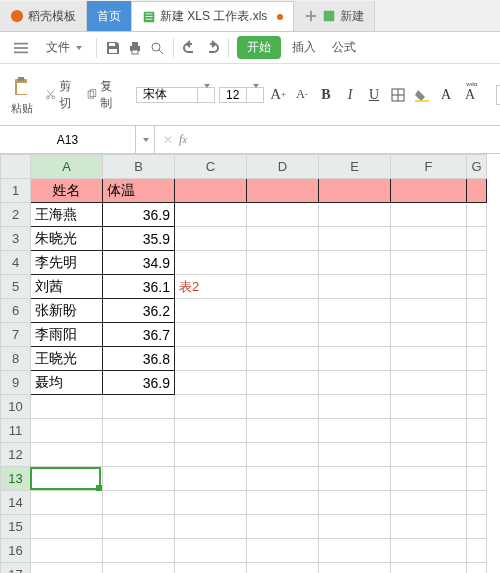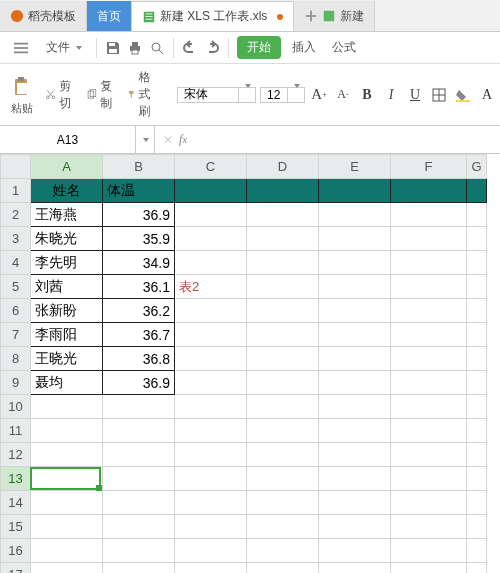--- a/index.html
+++ b/index.html
@@ -50,21 +50,21 @@
   .sheet th, .sheet td { border: 1px solid #d4d4d4; font-weight: normal; font-size: 13px; height: 24px; }
   .sheet thead th { background: #e8ebec; color: #555; text-align: center; }
   .sheet thead th.selcol { background: #cfe8cf; color: #2a6e2a; }
   .sheet thead th.corner { background: #e8ebec; width: 30px; }
   .sheet tbody th { background: #e8ebec; color: #555; text-align: center; width: 30px; }
   .sheet tbody th.selrow { background: #cfe8cf; color: #2a6e2a; }
   .sheet td { padding: 0 4px; background: #fff; }
   .col-A { width: 72px; } .col-B { width: 72px; } .col-C { width: 72px; }
   .col-D { width: 72px; } .col-E { width: 72px; } .col-F { width: 76px; } .col-G { width: 20px; }
 
-  .hd td { background: #0f766e; text-align: center; font-size: 14px; border: 1px solid #222 !important; }
+  .hd td { background: #fca5a5; text-align: center; font-size: 14px; border: 1px solid #222 !important; }
   .dcell td:first-of-type { border: 1px solid #222 !important; font-size: 14px; }
   .dcell td:nth-of-type(2) { border: 1px solid #222 !important; text-align: right; font-size: 14px; }
   .label-red { color: #c24634; font-size: 14px; }
 
   .cursor { position: absolute; border: 2px solid #3aa33a; pointer-events: none; }
   .cursor::after { content: ""; position: absolute; right: -3px; bottom: -3px; width: 6px; height: 6px; background: #3aa33a; }
 
   .footer-brand { position: absolute; right: 6px; bottom: 6px; display: flex; align-items: center; gap: 6px; font-size: 13px; color: #333; }
   .footer-brand .url { color: #888; font-size: 10px; }
   .footer-brand .logo { width: 22px; height: 22px; }
@@ -188,29 +188,20 @@
       </div>
     <div class="tgroup-h">
       <div class="btn">
           <span class="ico">
             <svg viewBox="0 0 16 16" fill="none" stroke="#777">
               <rect x="3" y="3" width="8" height="10"></rect>
               <rect x="6" y="1" width="8" height="10"></rect>
             </svg>
           </span>
           <span>复制</span>
-        </div>
-      <div class="btn">
-          <span class="ico">
-            <svg viewBox="0 0 16 16" fill="#c49a5a">
-              <rect x="4" y="2" width="8" height="5"></rect>
-              <rect x="7" y="7" width="2" height="7"></rect>
-            </svg>
-          </span>
-          <span>格式刷</span>
         </div>
     </div>
   </div>
   <div class="sep"></div>
   <div class="tgroup-v">
     <div class="tgroup-h">
       <div class="select">
           <span class="val">宋体</span>
           <span class="dd"><span class="caret"></span></span>
         </div>

